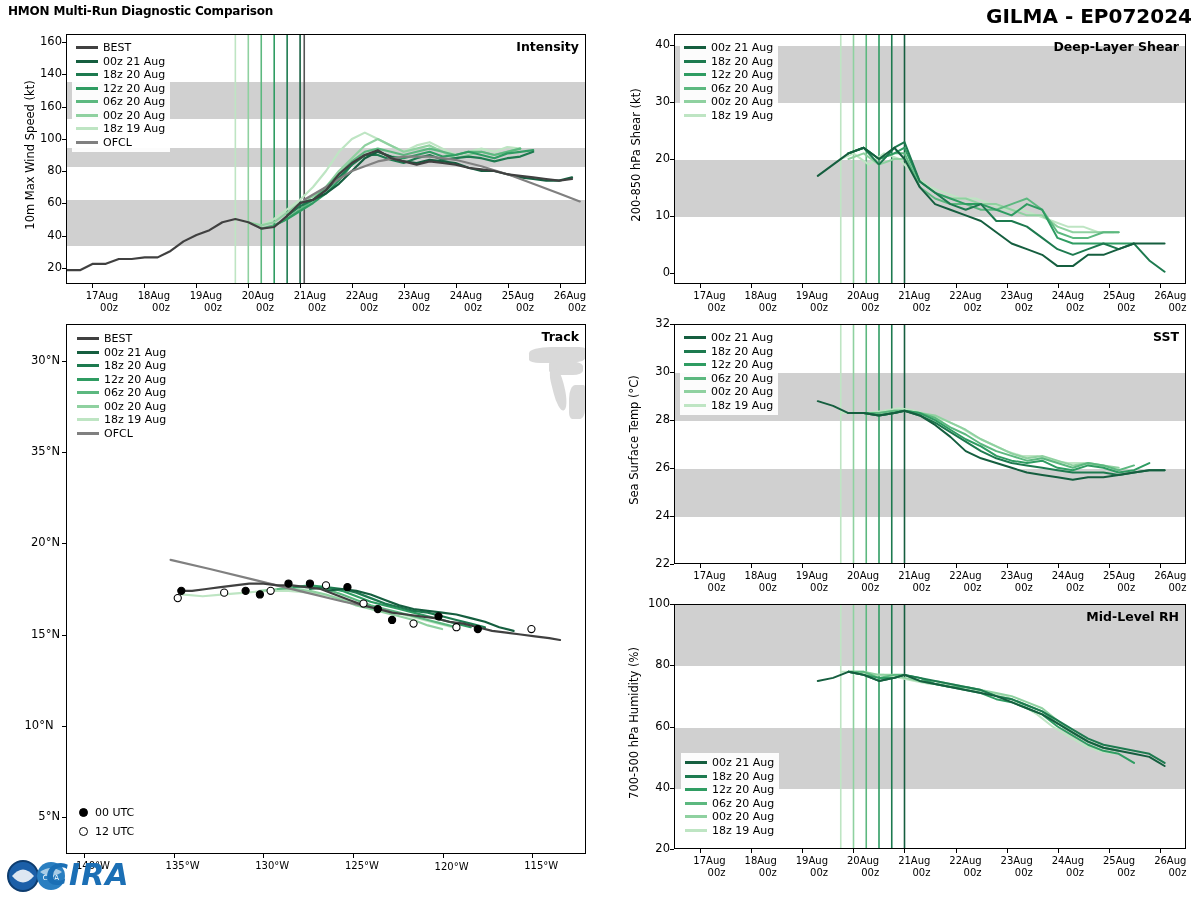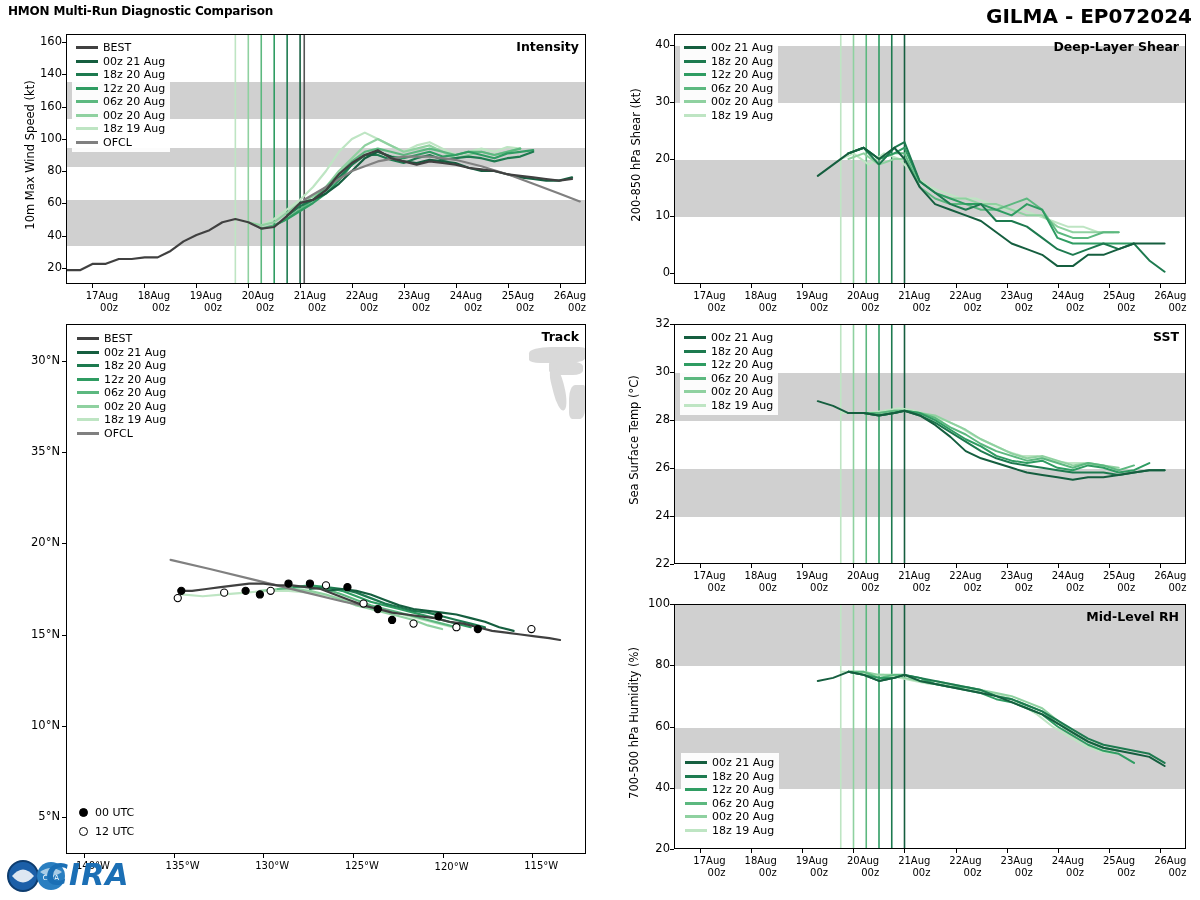--- a/index.html
+++ b/index.html
@@ -261,21 +261,21 @@
         </div>
         <div class="row">
           <div class="dot open"></div>
           <div>12 UTC</div>
         </div>
       </div>
   </div>
   <div id="yaxis-track">
       <div class="ytick" style="left:18px;top:491.44827586206895px;width:42px;">5°N</div>
       <div class="ytickmark" style="left:62px;top:499.44827586206895px;width:4px;"></div>
-      <div class="ytick" style="left:18px;top:400.0689655172414px;width:42px;">10°N</div>
+      <div class="ytick" style="left:18px;top:400.0689655172414px;width:42px;text-align:center;">10°N</div>
       <div class="ytickmark" style="left:62px;top:408.0689655172414px;width:4px;"></div>
       <div class="ytick" style="left:18px;top:308.68965517241384px;width:42px;">15°N</div>
       <div class="ytickmark" style="left:62px;top:316.68965517241384px;width:4px;"></div>
       <div class="ytick" style="left:18px;top:217.31034482758622px;width:42px;">20°N</div>
       <div class="ytickmark" style="left:62px;top:225.31034482758622px;width:4px;"></div>
       <div class="ytick" style="left:18px;top:125.93103448275866px;width:42px;">35°N</div>
       <div class="ytickmark" style="left:62px;top:133.93103448275866px;width:4px;"></div>
       <div class="ytick" style="left:18px;top:34.551724137931046px;width:42px;">30°N</div>
       <div class="ytickmark" style="left:62px;top:42.551724137931046px;width:4px;"></div>
     </div>

